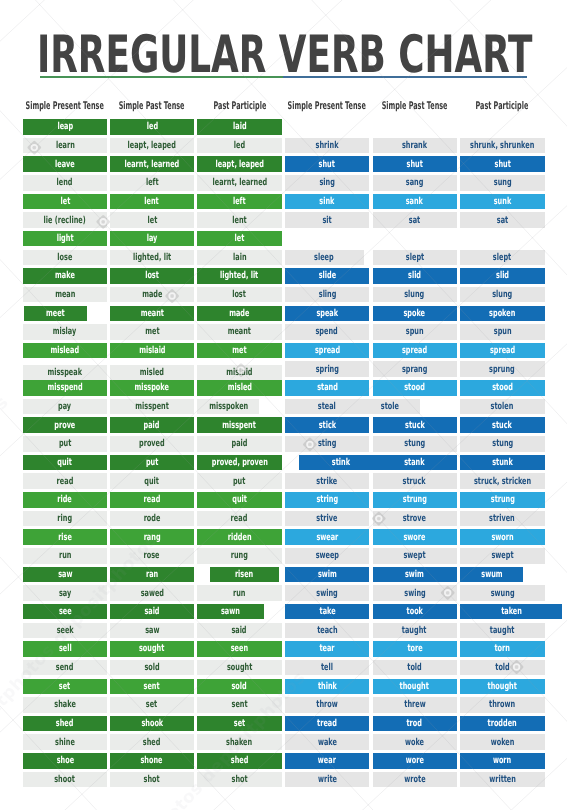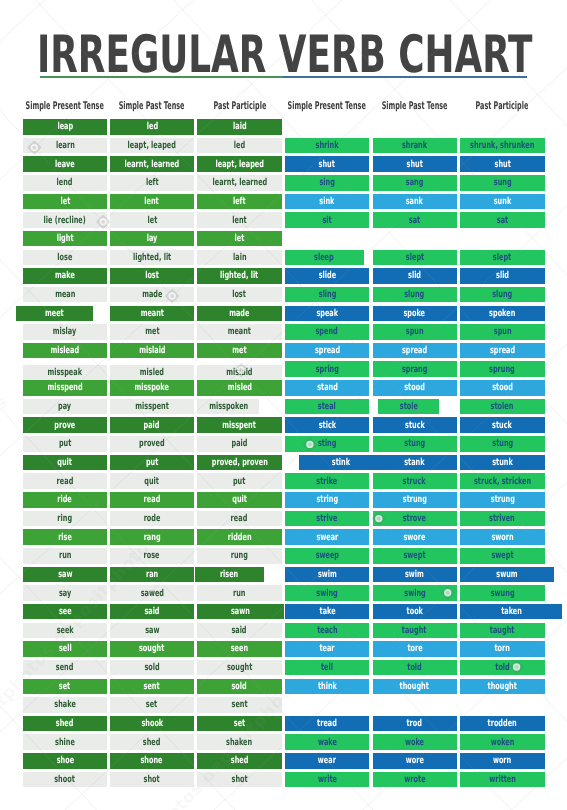--- a/index.html
+++ b/index.html
@@ -21,21 +21,21 @@
   .row{position:absolute;left:0;width:567px;height:15.6px;}
   .cell{position:absolute;top:0;height:15.6px;font-size:9.5px;
         font-weight:bold;white-space:nowrap;overflow:hidden;
         display:flex;align-items:center;justify-content:center;}
   .cell span{display:inline-block;transform:scaleX(0.761) translateY(-0.3px);transform-origin:50% 50%;}
   .gd{background:#2E842D;color:#fff;}
   .gl{background:#3EA337;color:#fff;}
   .ga{background:#EAECEA;color:#2C5A33;}
   .bd{background:#136DB5;color:#fff;}
   .bl{background:#2CA8DE;color:#fff;}
-  .ba{background:#22c55e;color:#1F5080;}
+  .ba{background:#e5e5e5;color:#1F5080;}
   .wm{position:absolute;left:0;top:0;width:567px;height:810px;pointer-events:none;}
   .wm svg{display:block;}
 
 </style>
 </head>
 <body>
 
 <div id="page">
   <div class="title"><span>IRREGULAR VERB CHART</span></div>
   <div class="underline">
@@ -156,21 +156,21 @@
           <span>mean</span>
         </div>
 <div class="cell ga" style="left:109.8px;width:84.3px">
           <span>made</span>
         </div>
 <div class="cell ga" style="left:197.3px;width:84.3px">
           <span>lost</span>
         </div>
 </div>
 <div class="row" style="top:305.50px">
-<div class="cell gd" style="left:16px;width:77px">
+<div class="cell gd" style="left:24px;width:63px">
           <span>meet</span>
         </div>
 <div class="cell gd" style="left:109.8px;width:84.3px">
           <span>meant</span>
         </div>
 <div class="cell gd" style="left:197.3px;width:84.3px">
           <span>made</span>
         </div>
 </div>
 <div class="row" style="top:324.15px">
@@ -316,21 +316,21 @@
           <span>rung</span>
         </div>
 </div>
 <div class="row" style="top:566.60px">
 <div class="cell gd" style="left:22.9px;width:84.1px">
           <span>saw</span>
         </div>
 <div class="cell gd" style="left:109.8px;width:84.3px">
           <span>ran</span>
         </div>
-<div class="cell gd" style="left:195px;width:69px">
+<div class="cell gd" style="left:210px;width:69px">
           <span>risen</span>
         </div>
 </div>
 <div class="row" style="top:585.25px">
 <div class="cell ga" style="left:22.9px;width:84.1px">
           <span>say</span>
         </div>
 <div class="cell ga" style="left:109.8px;width:84.3px">
           <span>sawed</span>
         </div>
@@ -338,21 +338,21 @@
           <span>run</span>
         </div>
 </div>
 <div class="row" style="top:603.90px">
 <div class="cell gd" style="left:22.9px;width:84.1px">
           <span>see</span>
         </div>
 <div class="cell gd" style="left:109.8px;width:84.3px">
           <span>said</span>
         </div>
-<div class="cell gd" style="left:197.3px;width:87px">
+<div class="cell gd" style="left:197.3px;width:67px">
           <span>sawn</span>
         </div>
 </div>
 <div class="row" style="top:622.55px">
 <div class="cell ga" style="left:22.9px;width:84.1px">
           <span>seek</span>
         </div>
 <div class="cell ga" style="left:109.8px;width:84.3px">
           <span>saw</span>
         </div>
@@ -599,21 +599,21 @@
           <span>stood</span>
         </div>
 <div class="cell bl" style="left:460.1px;width:84.5px">
           <span>stood</span>
         </div>
 </div>
 <div class="row" style="top:398.75px">
 <div class="cell ba" style="left:284.8px;width:84.6px">
           <span>steal</span>
         </div>
-<div class="cell ba" style="left:378px;width:61px">
+<div class="cell ba" style="left:359px;width:61px">
           <span>stole</span>
         </div>
 <div class="cell ba" style="left:460.1px;width:84.5px">
           <span>stolen</span>
         </div>
 </div>
 <div class="row" style="top:417.40px">
 <div class="cell bd" style="left:284.8px;width:84.6px">
           <span>stick</span>
         </div>
@@ -701,21 +701,21 @@
           <span>swept</span>
         </div>
 </div>
 <div class="row" style="top:566.60px">
 <div class="cell bd" style="left:284.8px;width:84.6px">
           <span>swim</span>
         </div>
 <div class="cell bd" style="left:372.6px;width:84.0px">
           <span>swim</span>
         </div>
-<div class="cell bd" style="left:460.1px;width:94px">
+<div class="cell bd" style="left:460.1px;width:63px">
           <span>swum</span>
         </div>
 </div>
 <div class="row" style="top:585.25px">
 <div class="cell ba" style="left:284.8px;width:84.6px">
           <span>swing</span>
         </div>
 <div class="cell ba" style="left:372.6px;width:84.0px">
           <span>swing</span>
         </div>
@@ -769,20 +769,31 @@
 </div>
 <div class="row" style="top:678.50px">
 <div class="cell bl" style="left:284.8px;width:84.6px">
           <span>think</span>
         </div>
 <div class="cell bl" style="left:372.6px;width:84.0px">
           <span>thought</span>
         </div>
 <div class="cell bl" style="left:460.1px;width:84.5px">
           <span>thought</span>
+        </div>
+</div>
+<div class="row" style="top:697.15px">
+<div class="cell ba" style="left:284.8px;width:84.6px">
+          <span>throw</span>
+        </div>
+<div class="cell ba" style="left:372.6px;width:84.0px">
+          <span>threw</span>
+        </div>
+<div class="cell ba" style="left:460.1px;width:84.5px">
+          <span>thrown</span>
         </div>
 </div>
 <div class="row" style="top:715.80px">
 <div class="cell bd" style="left:284.8px;width:84.6px">
           <span>tread</span>
         </div>
 <div class="cell bd" style="left:372.6px;width:84.0px">
           <span>trod</span>
         </div>
 <div class="cell bd" style="left:460.1px;width:84.5px">

